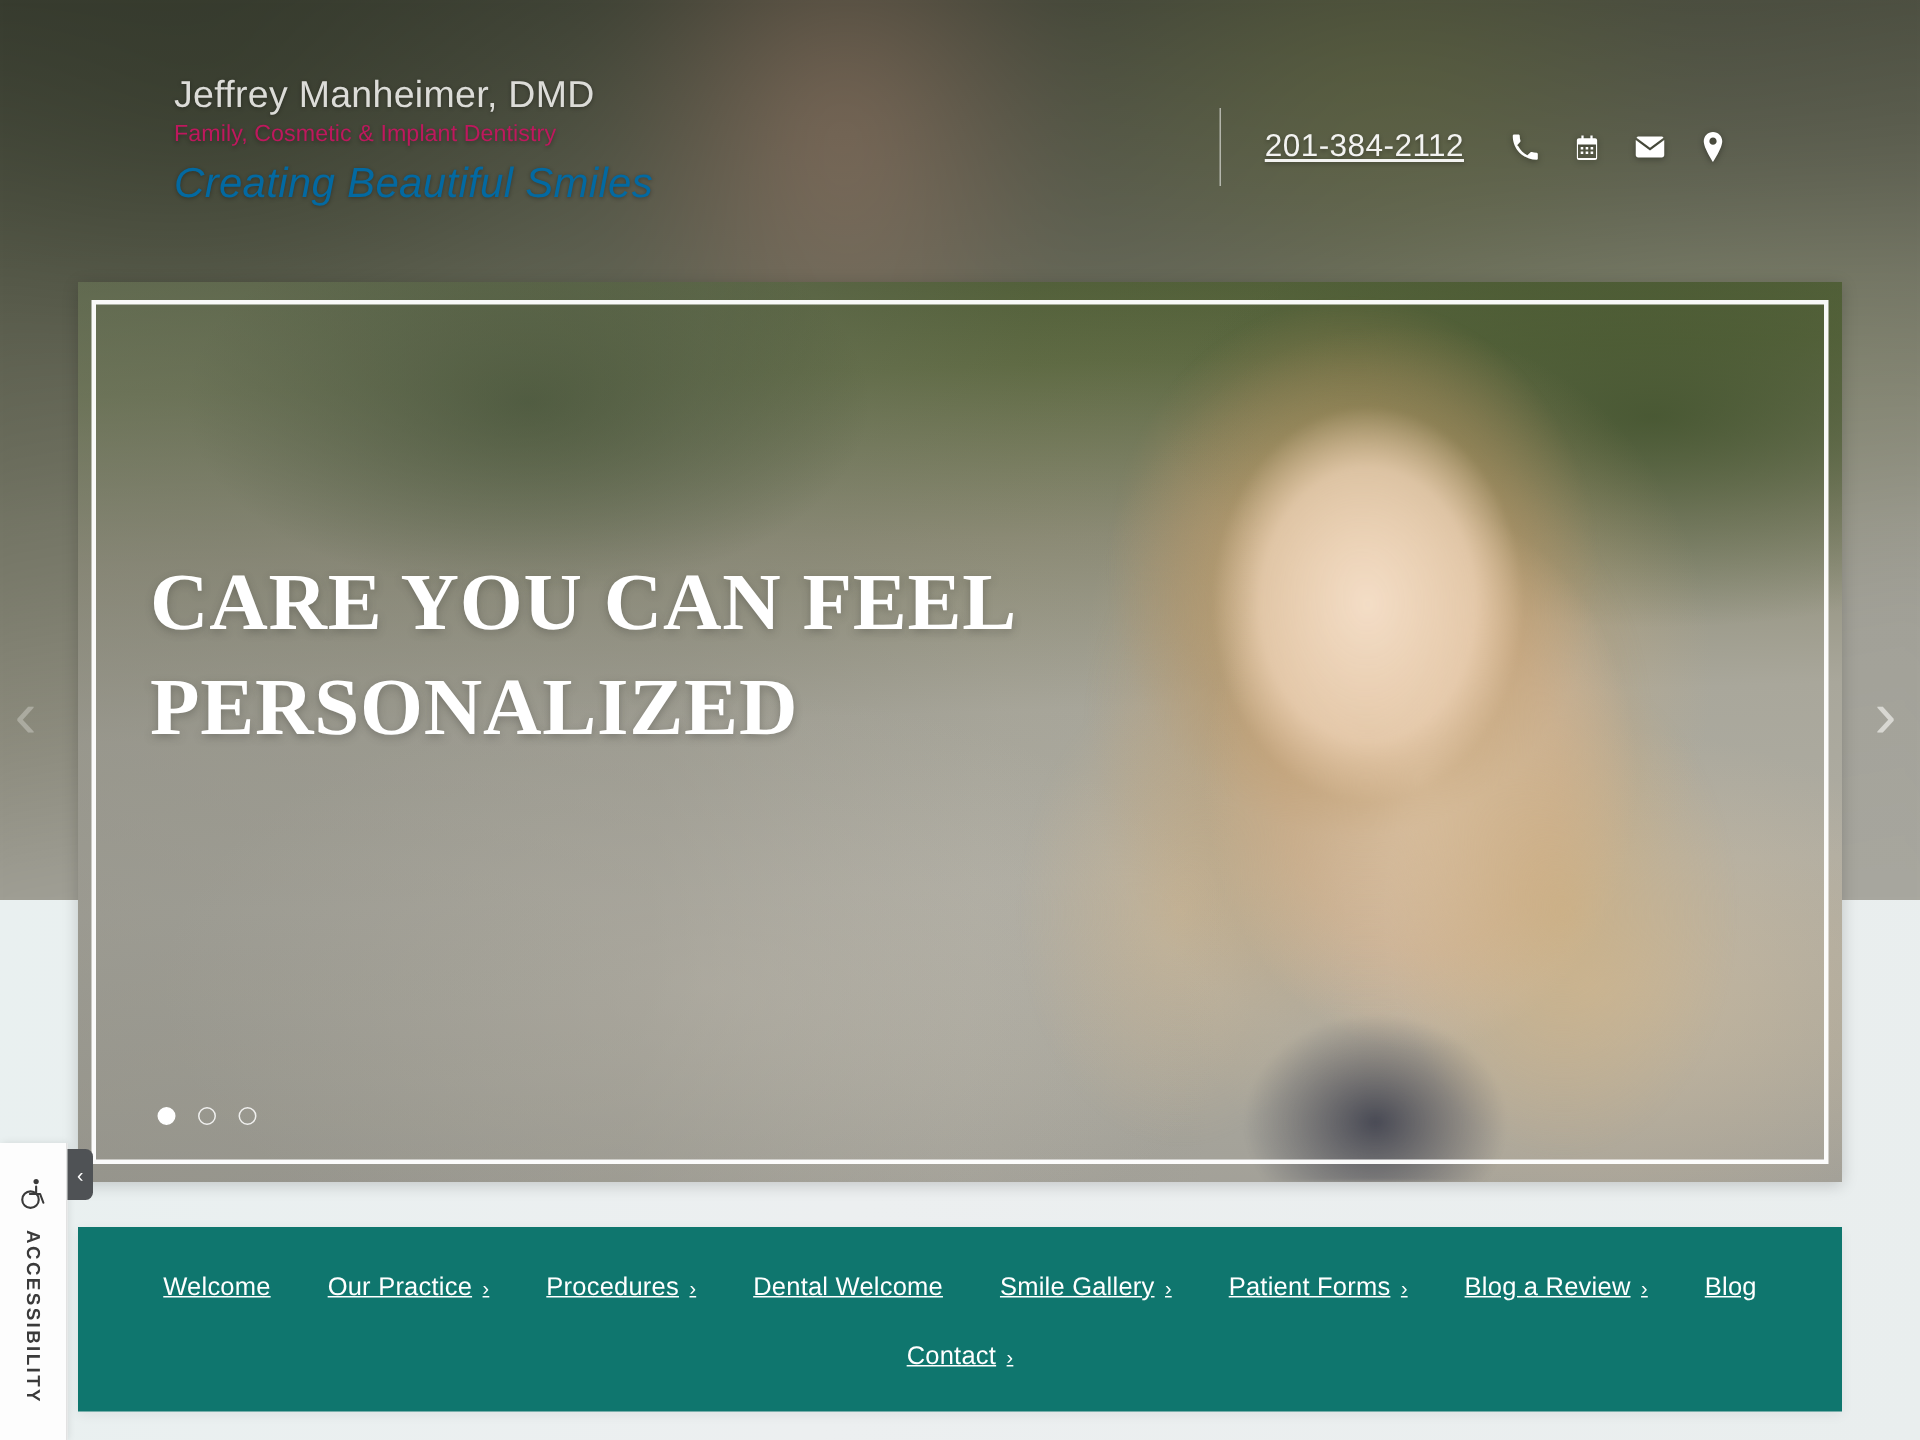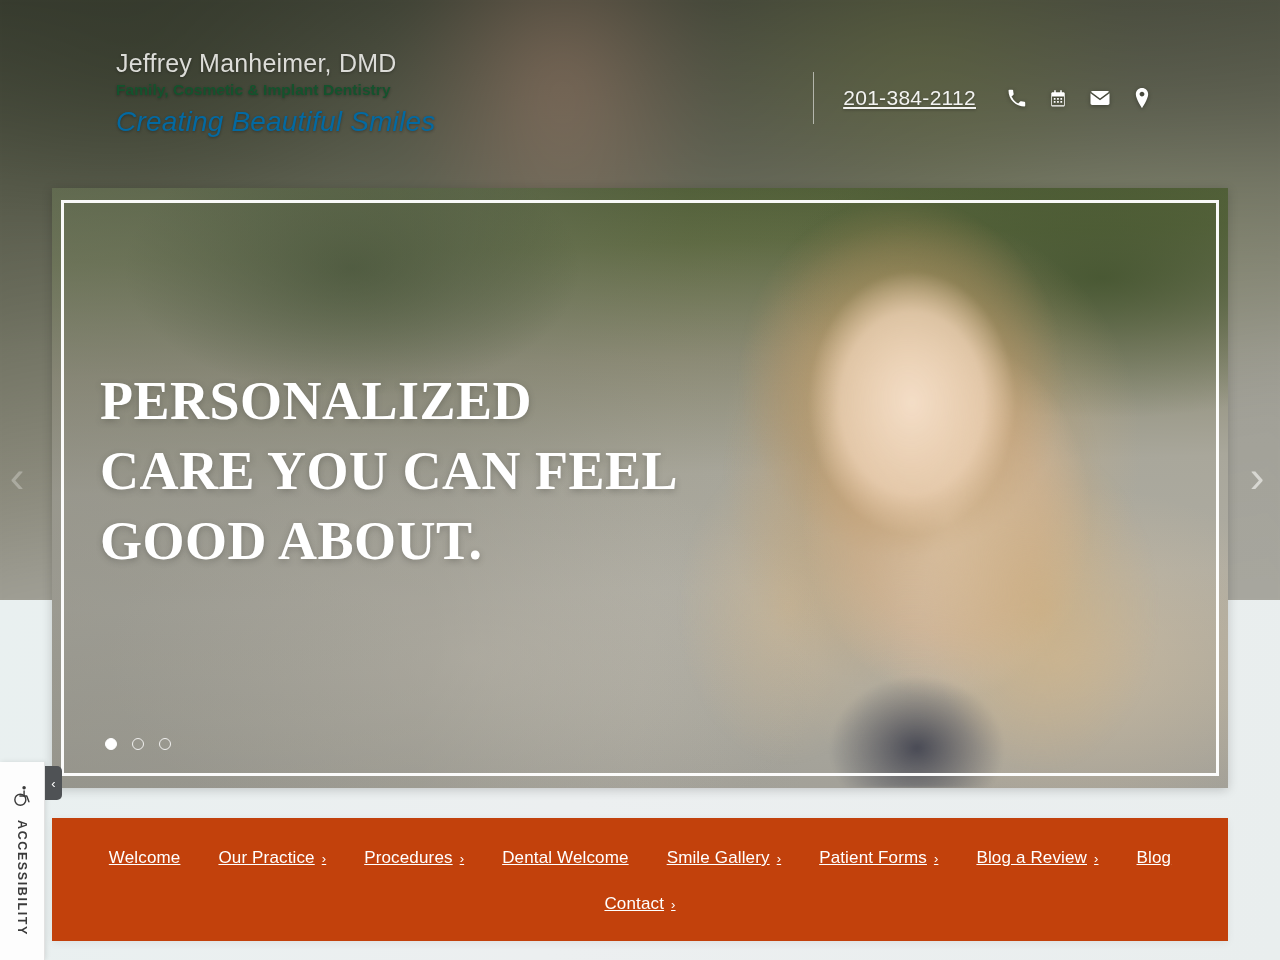--- a/index.html
+++ b/index.html
@@ -67,22 +67,22 @@
   .brand-name {
     font-size: 25px;
     font-weight: 300;
     letter-spacing: 0.2px;
     color: #dcdcd8;
     line-height: 1.25;
     white-space: nowrap;
   }
   .brand-tagline {
     font-size: 15.5px;
-    font-weight: 700;
-    color: #14532d;
+    font-weight: 400;
+    color: #be185d;
     line-height: 1.45;
     letter-spacing: 0.05px;
     white-space: nowrap;
   }
   .brand-slogan {
     font-size: 28px;
     font-weight: 300;
     color: #0369a1;
     line-height: 1.42;
     letter-spacing: 0.2px;
@@ -227,21 +227,21 @@
     font-family: "Liberation Sans", sans-serif;
   }
   .slider-arrow.prev { left: 0px; color: rgba(225,225,222,0.38); }
   .slider-arrow.next { right: 6px; color: rgba(235,235,232,0.72); }
 
   
   .main-nav {
     position: absolute;
     left: 52px; top: 818px;
     width: 1176px; height: 123px;
-    background: #c2410c;
+    background: #0f766e;
     z-index: 25;
     box-shadow: 0 2px 8px rgba(0,0,0,0.06);
     padding-top: 20px;
   }
   .nav-row {
     display: flex;
     align-items: center;
     justify-content: center;
     width: 100%;
   }
@@ -360,23 +360,22 @@
   </div>
 </header>
 
 <section class="slider">
   <div class="slide-photo"></div>
   <div class="slide-figure"></div>
   <div class="slide-tint"></div>
   <div class="slide-inner-border"></div>
 
   <div class="slide-caption">
+    <div class="slide-caption-line">CARE YOU CAN FEEL</div>
     <div class="slide-caption-line">PERSONALIZED</div>
-    <div class="slide-caption-line">CARE YOU CAN FEEL</div>
-    <div class="slide-caption-line">GOOD ABOUT.</div>
   </div>
 
   <div class="slider-dots">
     <span class="dot active"></span>
     <span class="dot"></span>
     <span class="dot"></span>
   </div>
 </section>
 
 <div class="slider-arrow prev">‹</div>

